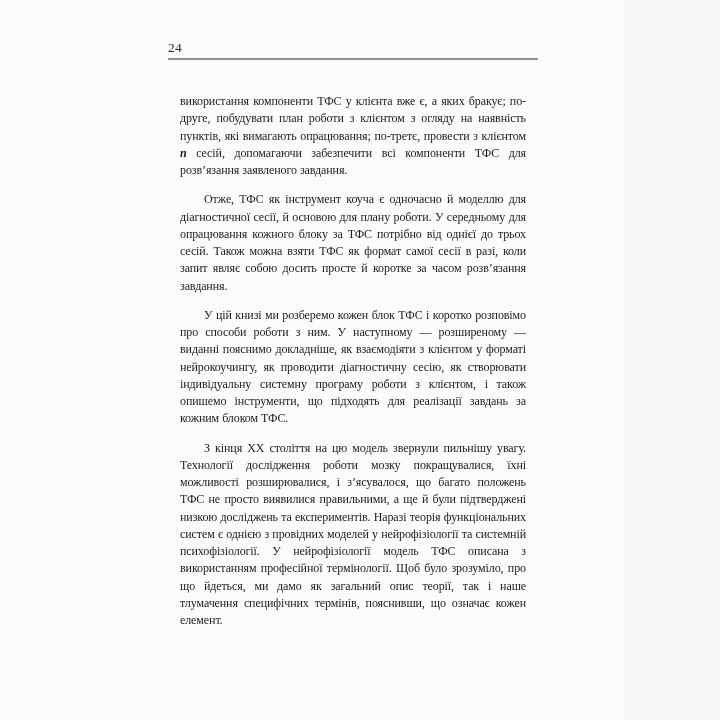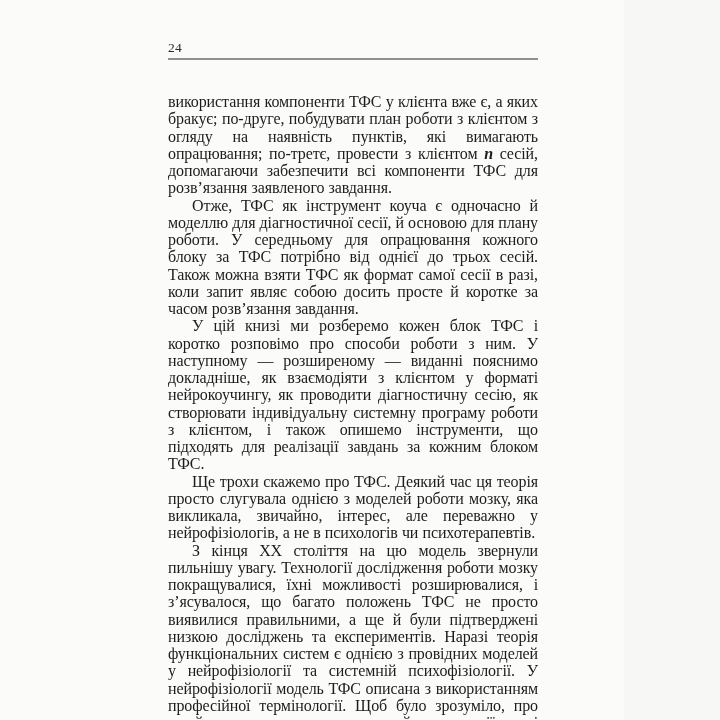--- a/index.html
+++ b/index.html
@@ -37,23 +37,23 @@
   .running-head .page-num {
     letter-spacing: 0.2px;
   }
   .header-rule {
     height: 2px;
     background: #8f8f8f;
     margin-top: 2px;
     margin-bottom: 33px;
   }
   .body-text p {
-    margin: 0;
+    margin: 12px;
     text-align: justify;
-    font-size: 16px;
+    font-size: 12px;
     line-height: 17.25px;
     letter-spacing: -0.1px;
     word-spacing: 0.2px;
     color: #1c1c1c;
     hyphens: none;
   }
   .body-text p.indent {
     text-indent: 24px;
   }
   .bold-italic {
@@ -67,17 +67,16 @@
 <div class="page">
   <div class="text-column">
     <header class="running-head">
       <span class="page-num">24</span>
     </header>
     <div class="header-rule"></div>
     <main class="body-text" id="body-text">
         <p class=""><span>використання компоненти ТФС у клієнта вже є, а яких бракує; по-друге, побудувати план роботи з клієнтом з огляду на наявність пунктів, які вимагають опрацювання; по-третє, провести з клієнтом </span><span class="bold-italic">n</span><span> сесій, допомагаючи забезпечити всі компоненти ТФС для розв’язання заявленого завдання.</span></p>
         <p class="indent"><span>Отже, ТФС як інструмент коуча є одночасно й моделлю для діагностичної сесії, й основою для плану роботи. У середньому для опрацювання кожного блоку за ТФС потрібно від однієї до трьох сесій. Також можна взяти ТФС як формат самої сесії в разі, коли запит являє собою досить просте й коротке за часом розв’язання завдання.</span></p>
         <p class="indent"><span>У цій книзі ми розберемо кожен блок ТФС і коротко розповімо про способи роботи з ним. У наступному — розширеному — виданні пояснимо докладніше, як взаємодіяти з клієнтом у форматі нейрокоучингу, як проводити діагностичну сесію, як створювати індивідуальну системну програму роботи з клієнтом, і також опишемо інструменти, що підходять для реалізації завдань за кожним блоком ТФС.</span></p>
-        <p class="indent"><span>Ще трохи скажемо про ТФС. Деякий час ця теорія просто слугувала однією з моделей роботи мозку, яка викликала, звичайно, інтерес, але переважно у нейрофізіологів, а не в психологів чи психотерапевтів.</span></p>
         <p class="indent"><span>З кінця ХХ століття на цю модель звернули пильнішу увагу. Технології дослідження роботи мозку покращувалися, їхні можливості розширювалися, і з’ясувалося, що багато положень ТФС не просто виявилися правильними, а ще й були підтверджені низкою досліджень та експериментів. Наразі теорія функціональних систем є однією з провідних моделей у нейрофізіології та системній психофізіології. У нейрофізіології модель ТФС описана з використанням професійної термінології. Щоб було зрозуміло, про що йдеться, ми дамо як загальний опис теорії, так і наше тлумачення специфічних термінів, пояснивши, що означає кожен елемент.</span></p>
       </main>
   </div>
 </div>
 
 </body></html>

